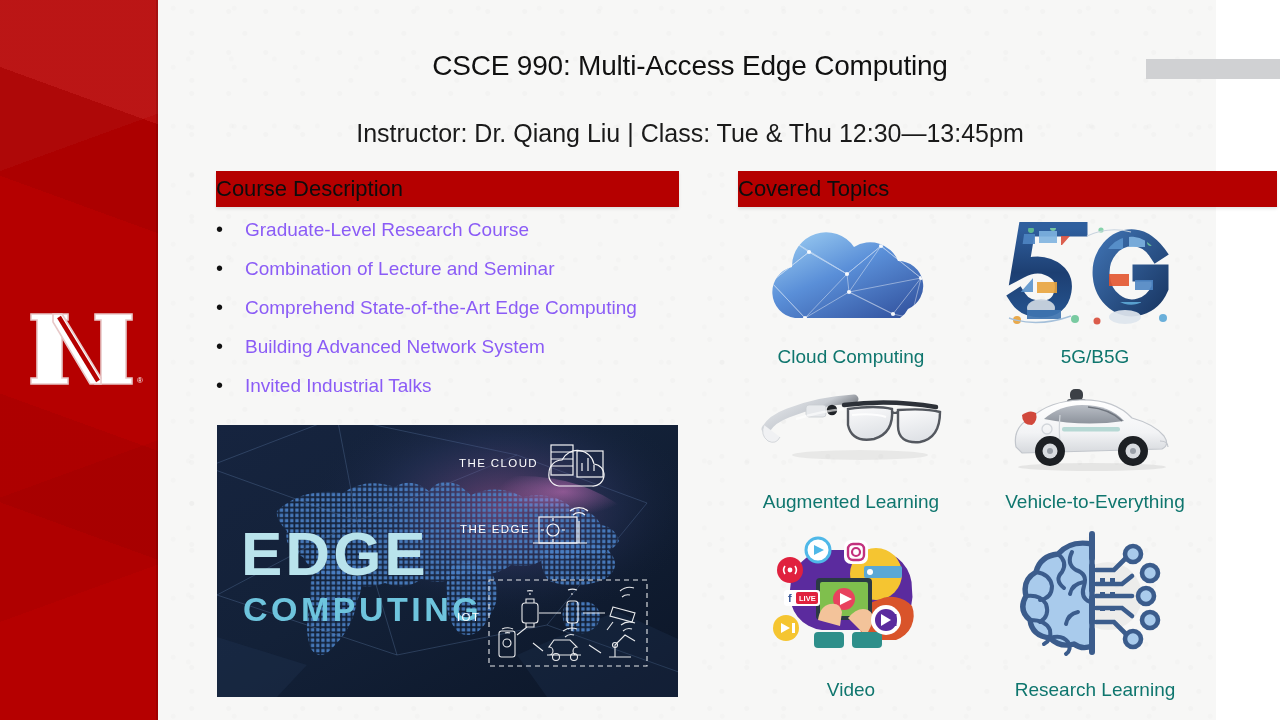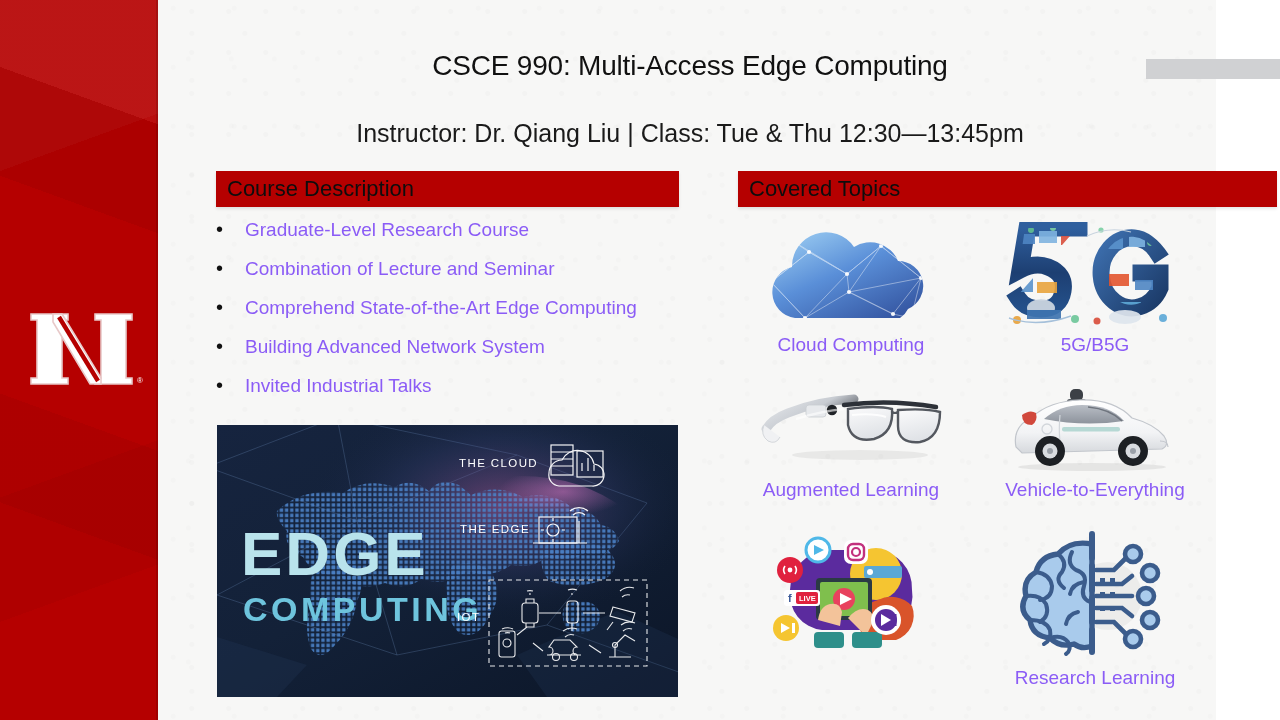--- a/index.html
+++ b/index.html
@@ -133,21 +133,20 @@
   
   .sec-bar {
     position: absolute;
     height: 36px;
     background: #b50000;
     display: flex;
     align-items: center;
     box-shadow: 0 2px 3px rgba(0,0,0,0.10);
   }
   .sec-bar span {
-    padding-left: 11px;
     font-size: 22px;
     color: #0d0d0d;
   }
   .sec-left  { left: 216px; top: 171px; width: 463px; }
   .sec-right { left: 738px; top: 171px; width: 539px; }
 
   
   .bullets {
     position: absolute;
     left: 216px;
@@ -188,23 +187,23 @@
   .topic {
     position: absolute;
     text-align: center;
   }
   .topic .art {
     position: relative;
     margin: 0 auto;
   }
   .topic .cap {
     font-size: 19px;
-    color: #8b5cf6;
+    color: #0f766e;
     white-space: nowrap;
-    margin-top: 4px;
+    margin-top: 16px;
   }
   .t-cloud { left: 740px; top: 222px; width: 222px; }
   .t-5g    { left: 984px; top: 222px; width: 222px; }
   .t-ar    { left: 740px; top: 385px; width: 222px; }
   .t-v2x   { left: 984px; top: 385px; width: 222px; }
   .t-video { left: 740px; top: 528px; width: 222px; }
   .t-ml    { left: 984px; top: 528px; width: 222px; }
 
   .art-box { display:block; margin: 0 auto; }
 </style>
@@ -594,20 +593,21 @@
         <text x="43" y="73" font-family="'Liberation Sans', sans-serif" font-size="7.5" font-weight="bold" fill="#ffffff">LIVE</text>
         <circle cx="30" cy="100" r="13" fill="#f5c531"></circle>
         <polygon points="25,95 34,100 25,105" fill="#ffffff"></polygon>
         <rect x="36" y="95" width="3" height="10" fill="#ffffff"></rect>
         <circle cx="130" cy="92" r="15" fill="#ffffff"></circle>
         <circle cx="130" cy="92" r="11" fill="#5b2b9e"></circle>
         <polygon points="125,86 135,92 125,98" fill="#ffffff"></polygon>
         <rect x="137" y="86" width="3.5" height="12" fill="#5b2b9e"></rect>
       </svg>
     </div>
+    <div class="cap">Video</div>
   </div>
 
   <div class="topic t-ml">
     <div class="art">
       <svg class="art-box" width="190" height="135" viewBox="0 0 190 135" xmlns="http://www.w3.org/2000/svg">
         <circle cx="108" cy="68" r="34" fill="#000000" opacity="0.045"></circle>
 
         <path d="M92,16 q-22,-4 -34,10 q-18,2 -22,18 q-14,8 -10,24 q-8,14 4,24 q2,16 20,18
                  q10,10 24,6 q8,6 18,2 V16 Z" fill="#a9cbec" stroke="#3b5c8c" stroke-width="5.4" stroke-linejoin="round"></path>
         <g stroke="#3b5c8c" stroke-width="4" fill="none" stroke-linecap="round">

